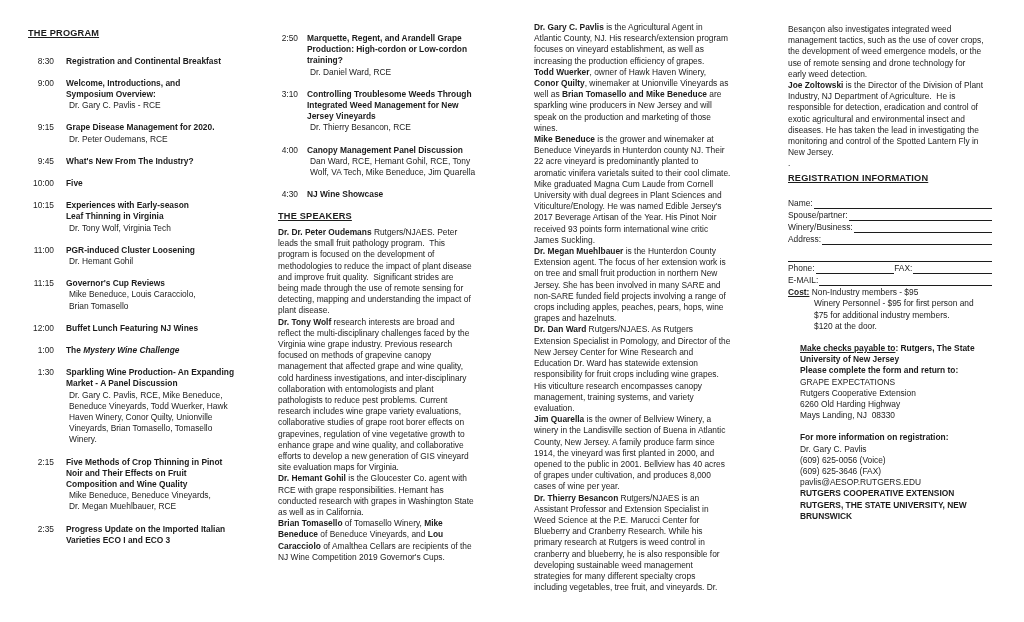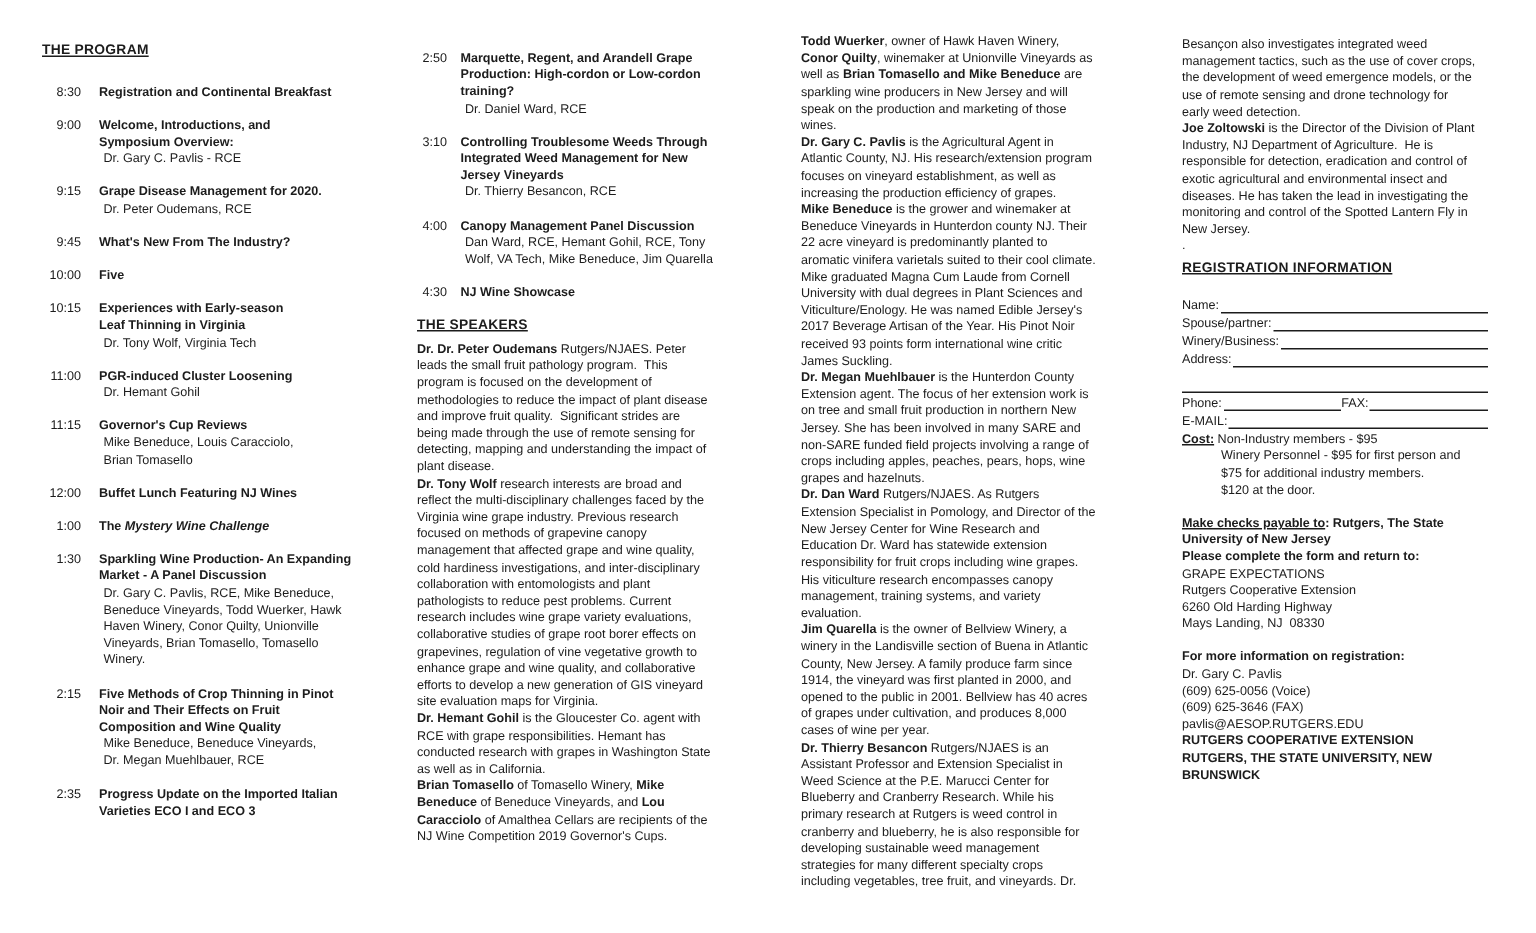--- a/index.html
+++ b/index.html
@@ -23,21 +23,21 @@
 
   .schedule-item{display:flex;margin-bottom:11px;}
   .schedule-item .time{flex:none;text-align:right;}
   .col1 .schedule-item .time{width:32px;margin-right:12px;}
   .col2 .schedule-item .time{width:20px;margin-right:9px;}
   .schedule-item .entry{flex:1;min-width:0;}
   .title{font-weight:bold;white-space:pre;}
   .people{white-space:pre;padding-left:3px;}
 
   .para{white-space:pre;}
-  .gap{margin-top:11px;}
+  .gap{margin-top:11px;margin-left:12px;}
   .b{font-weight:bold;}
   .i{font-style:italic;}
   .u{text-decoration:underline;}
 
   .field-row{display:flex;align-items:flex-end;height:11px;margin-bottom:1px;width:204px;}
   .field-row .field-label{flex:none;padding-right:1px;}
   .field-row .field-line{flex:1;border-bottom:1px solid #1c1c1c;height:10px;}
   .extra-gap{margin-top:6px;}
 
   .cost-block{margin-top:1px;}
@@ -216,30 +216,30 @@
 as well as in California.</span></div>
         <div class="para"><span class="b ">Brian Tomasello</span><span> of Tomasello Winery, </span><span class="b ">Mike
 Beneduce</span><span> of Beneduce Vineyards, and </span><span class="b ">Lou
 Caracciolo</span><span> of Amalthea Cellars are recipients of the
 NJ Wine Competition 2019 Governor's Cups.</span></div>
       </div>
   </section>
 
   <section class="col col3">
     <div>
+        <div class="para"><span class="b ">Dr. Gary C. Pavlis</span><span> is the Agricultural Agent in
+Atlantic County, NJ. His research/extension program
+focuses on vineyard establishment, as well as
+increasing the production efficiency of grapes.</span></div>
         <div class="para"><span class="b ">Todd Wuerker</span><span>, owner of Hawk Haven Winery,
 </span><span class="b ">Conor Quilty</span><span>, winemaker at Unionville Vineyards as
 well as </span><span class="b ">Brian Tomasello and Mike Beneduce</span><span> are
 sparkling wine producers in New Jersey and will
 speak on the production and marketing of those
 wines.</span></div>
-        <div class="para"><span class="b ">Dr. Gary C. Pavlis</span><span> is the Agricultural Agent in
-Atlantic County, NJ. His research/extension program
-focuses on vineyard establishment, as well as
-increasing the production efficiency of grapes.</span></div>
         <div class="para"><span class="b ">Mike Beneduce</span><span> is the grower and winemaker at
 Beneduce Vineyards in Hunterdon county NJ. Their
 22 acre vineyard is predominantly planted to
 aromatic vinifera varietals suited to their cool climate.
 Mike graduated Magna Cum Laude from Cornell
 University with dual degrees in Plant Sciences and
 Viticulture/Enology. He was named Edible Jersey's
 2017 Beverage Artisan of the Year. His Pinot Noir
 received 93 points form international wine critic
 James Suckling.</span></div>

